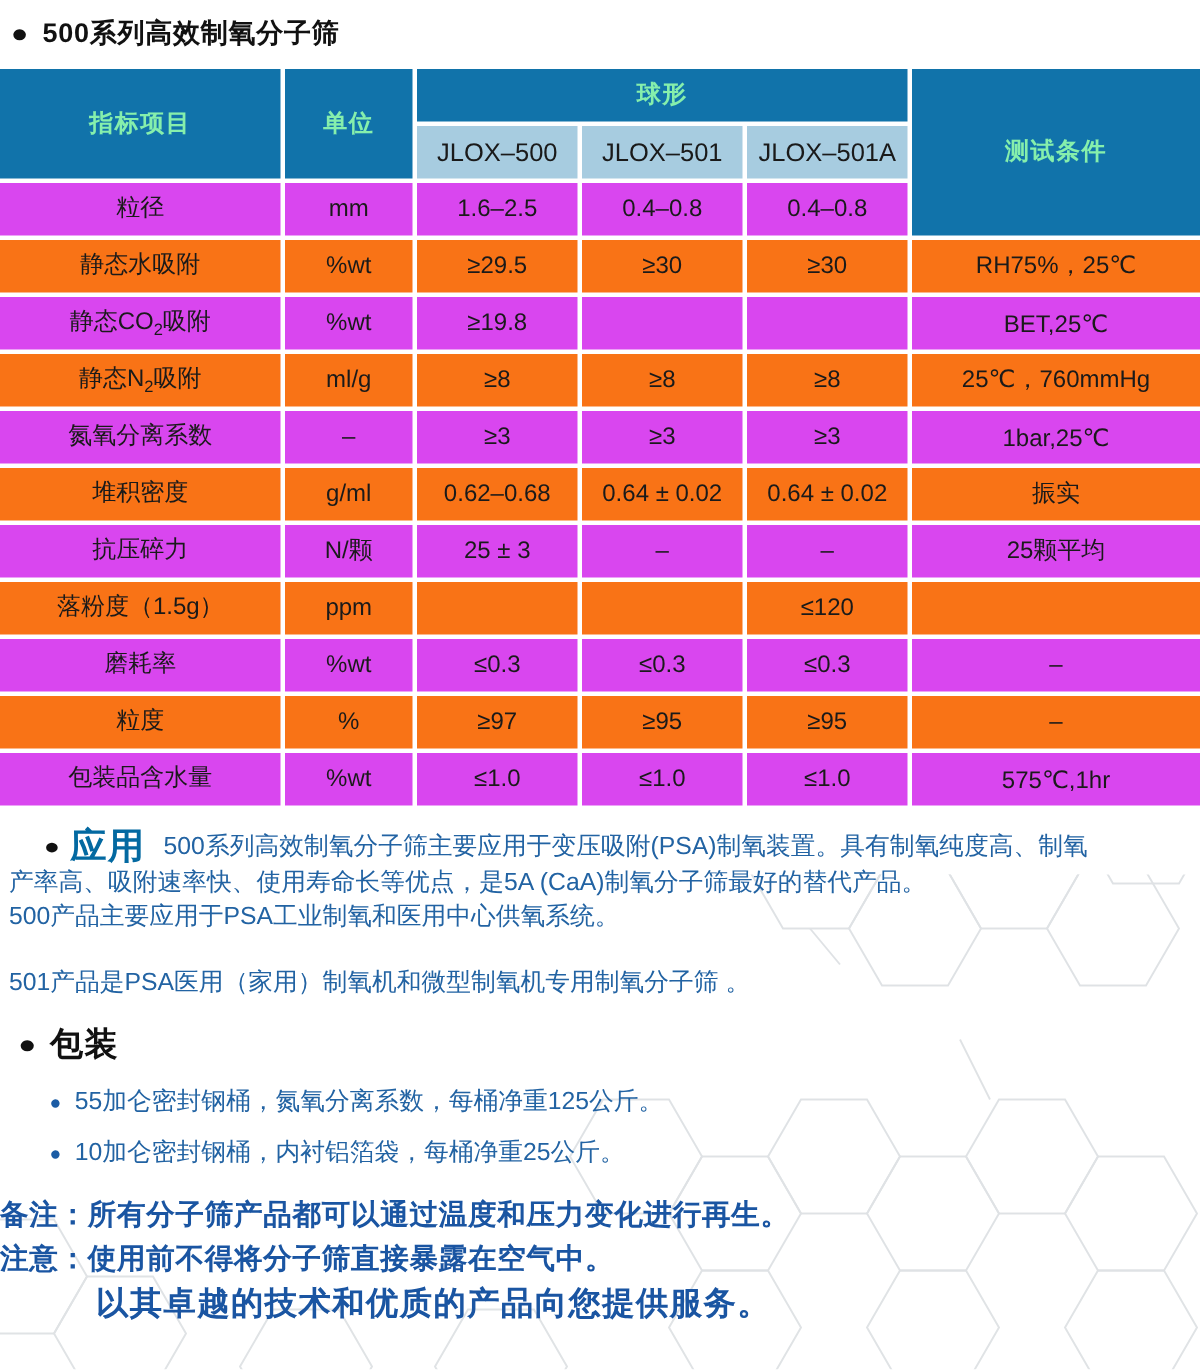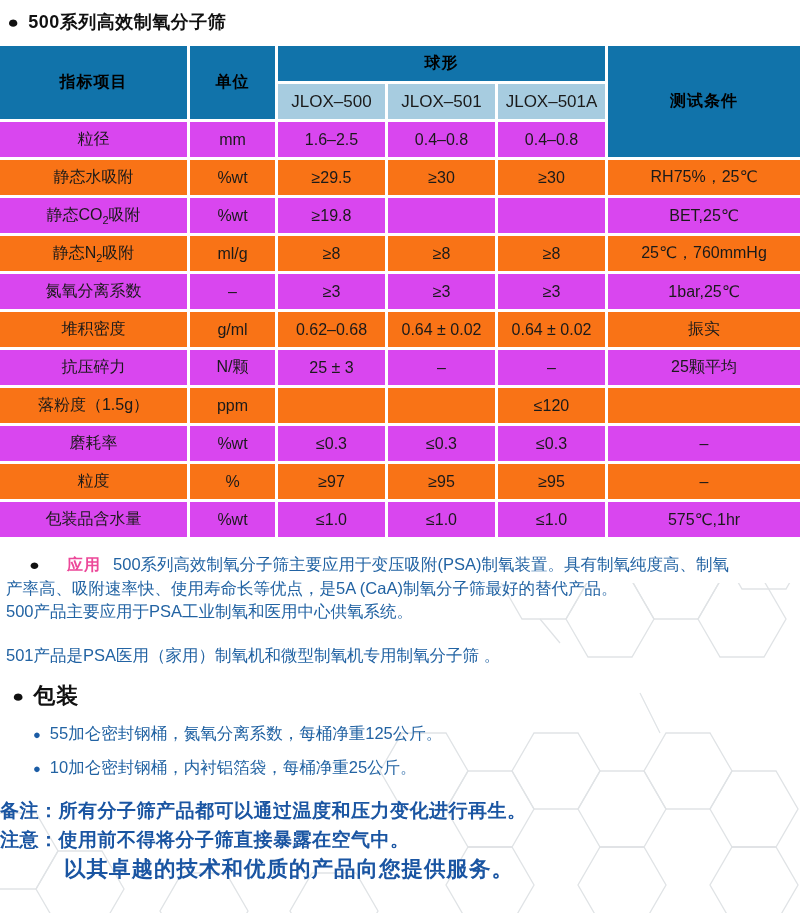--- a/index.html
+++ b/index.html
@@ -19,31 +19,31 @@
   
   .intro{margin:10px 0 0 5px;color:#2263a3;font-size:17px;line-height:30px;}
 
   
   .spec-table{
     border-collapse:separate;border-spacing:3px;table-layout:fixed;
     width:806px;margin:9px 0 0 -3px;background:#ffffff;
   }
   .spec-table td{height:35px;text-align:center;vertical-align:middle;font-size:16px;padding:0 2px;
     word-break:break-all;}
-  td.dark{background:#1173aa;color:#000000;font-weight:bold;font-size:16px;letter-spacing:1px;margin-top:20px;}
+  td.dark{background:#1173aa;color:#86efac;font-weight:bold;font-size:16px;letter-spacing:1px;margin-top:20px;}
   td.mid{background:#d946ef;color:#1a1a1a;}
   td.light{background:#f97316;color:#1a1a1a;}
   td.model{background:#a7cce0;color:#1a1a1a;font-size:17px;letter-spacing:0;}
   sub{font-size:11px;}
 
   
   .app{margin:13px 0 0 6px;color:#2263a3;font-size:16.5px;line-height:23.5px;}
   .app-first{display:flex;align-items:center;gap:8px;}
   .bullet-black{color:#111;font-size:15px;line-height:1;transform:scaleX(1.2);}
-  .app-heading{font-size:16px;font-weight:bold;color:#ec4899;letter-spacing:1px;margin-right:4px;margin-left:20px;}
+  .app-heading{font-size:24px;font-weight:bold;color:#0369a1;letter-spacing:1px;margin-right:4px;}
   .app-first-text{color:#2263a3;}
 
   
   .pack{margin:14px 0 0 13px;}
   .pack-head{display:flex;align-items:center;gap:10px;}
   .pack-heading{font-size:22px;font-weight:bold;color:#111;letter-spacing:1px;}
   .pack-item{display:flex;align-items:center;gap:9px;margin:12px 0 0 20px;
     color:#2263a3;font-size:16.5px;}
   .bullet-blue{color:#1b5ca5;font-size:13px;line-height:1;}
 

